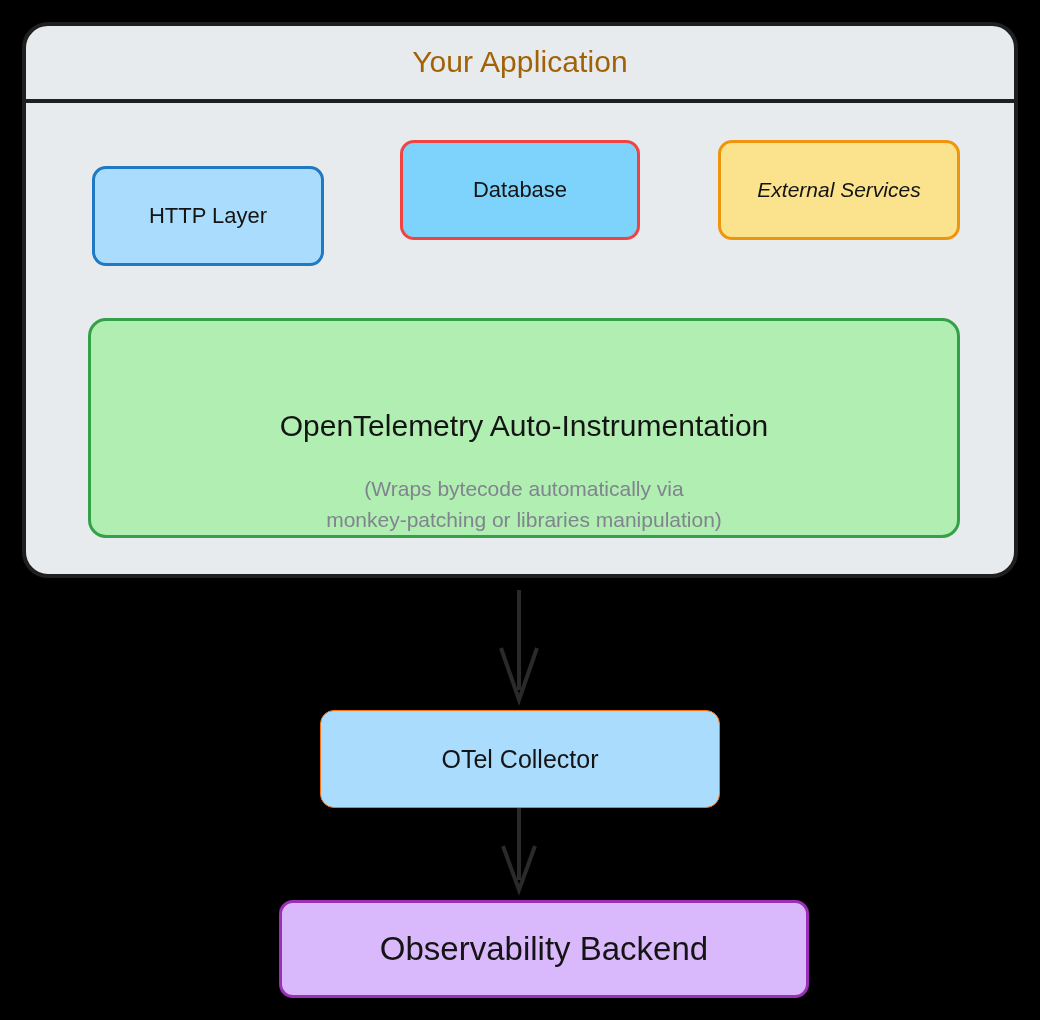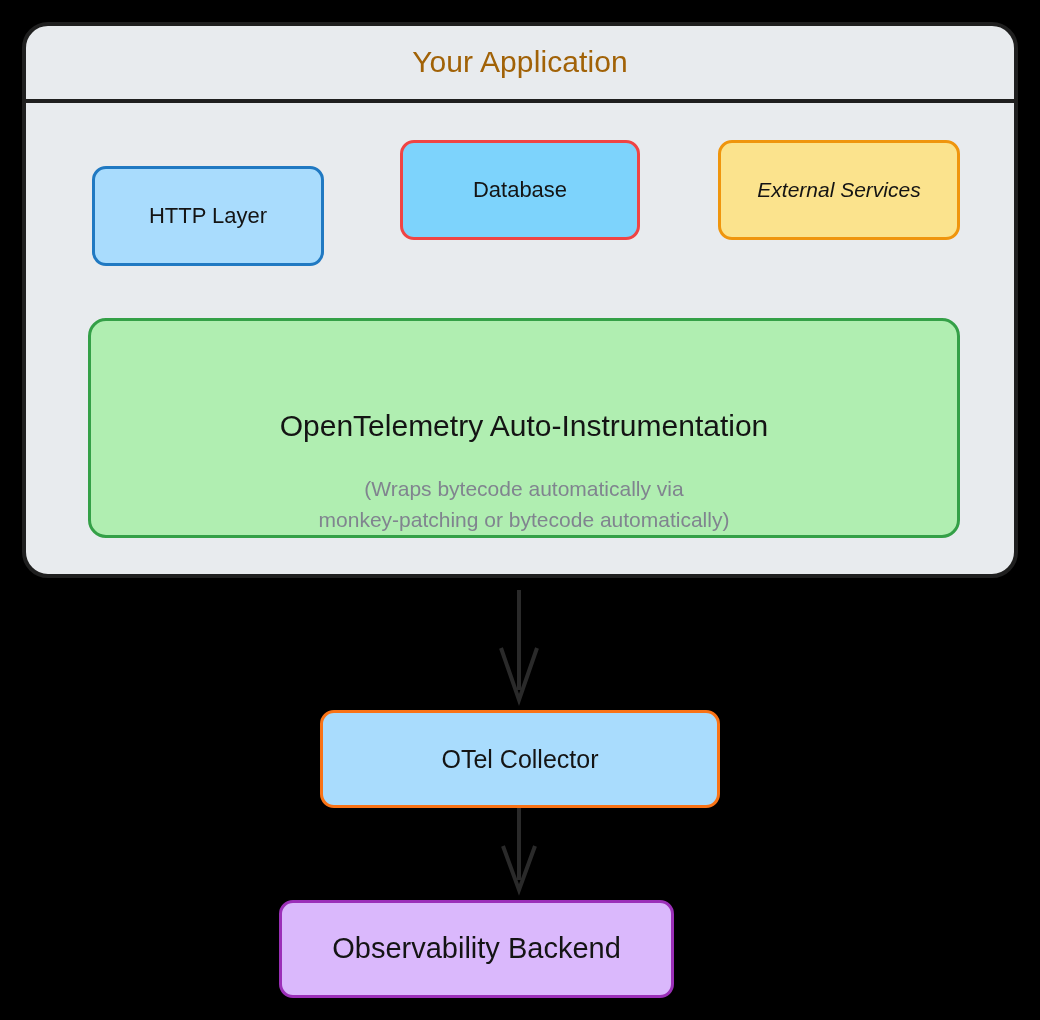--- a/index.html
+++ b/index.html
@@ -115,27 +115,27 @@
   }
   .otel-auto-subtitle {
     margin-top: 30px;
     font-size: 21px;
     color: #80848f;
     line-height: 1.45;
   }
 
   .node-collector {
     left: 320px; top: 710px;  width: 400px; height: 98px;
-    background: #a9dcfd; border: 3px solid #f97316;
+    background: #a9dcfd; border: 1px solid #f97316;
     font-size: 25px;
   }
   .node-backend {
-    left: 279px; top: 900px;  width: 395px; height: 98px;
+    left: 279px; top: 900px;  width: 530px; height: 98px;
     background: #dab8fc; border: 3px solid #9b2fb8;
-    font-size: 29px;
+    font-size: 33px;
   }
 </style>
 </head>
 <body>
 
 <div id="diagram-canvas">
 
   <svg id="arrows-svg" viewBox="0 0 1040 1020" width="1040" height="1020">
 
     <g>
@@ -178,21 +178,21 @@
   </div>
 
   <div class="node node-external">
     <span class="node-label">External Services</span>
   </div>
 
   <div class="node node-otel-auto">
     <span class="otel-auto-title">OpenTelemetry Auto-Instrumentation</span>
     <span class="otel-auto-subtitle">
       <span>(Wraps bytecode automatically via</span><br>
-      <span>monkey-patching or bytecode automatically)</span>
+      <span>monkey-patching or libraries manipulation)</span>
     </span>
   </div>
 
   <div class="node node-collector">
     <span class="node-label">OTel Collector</span>
   </div>
 
   <div class="node node-backend">
     <span class="node-label">Observability Backend</span>
   </div>

